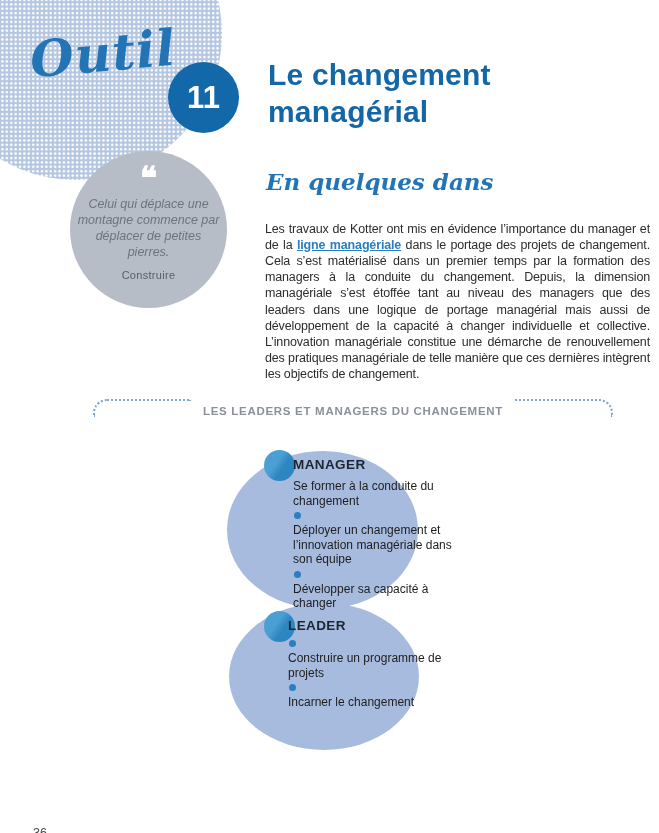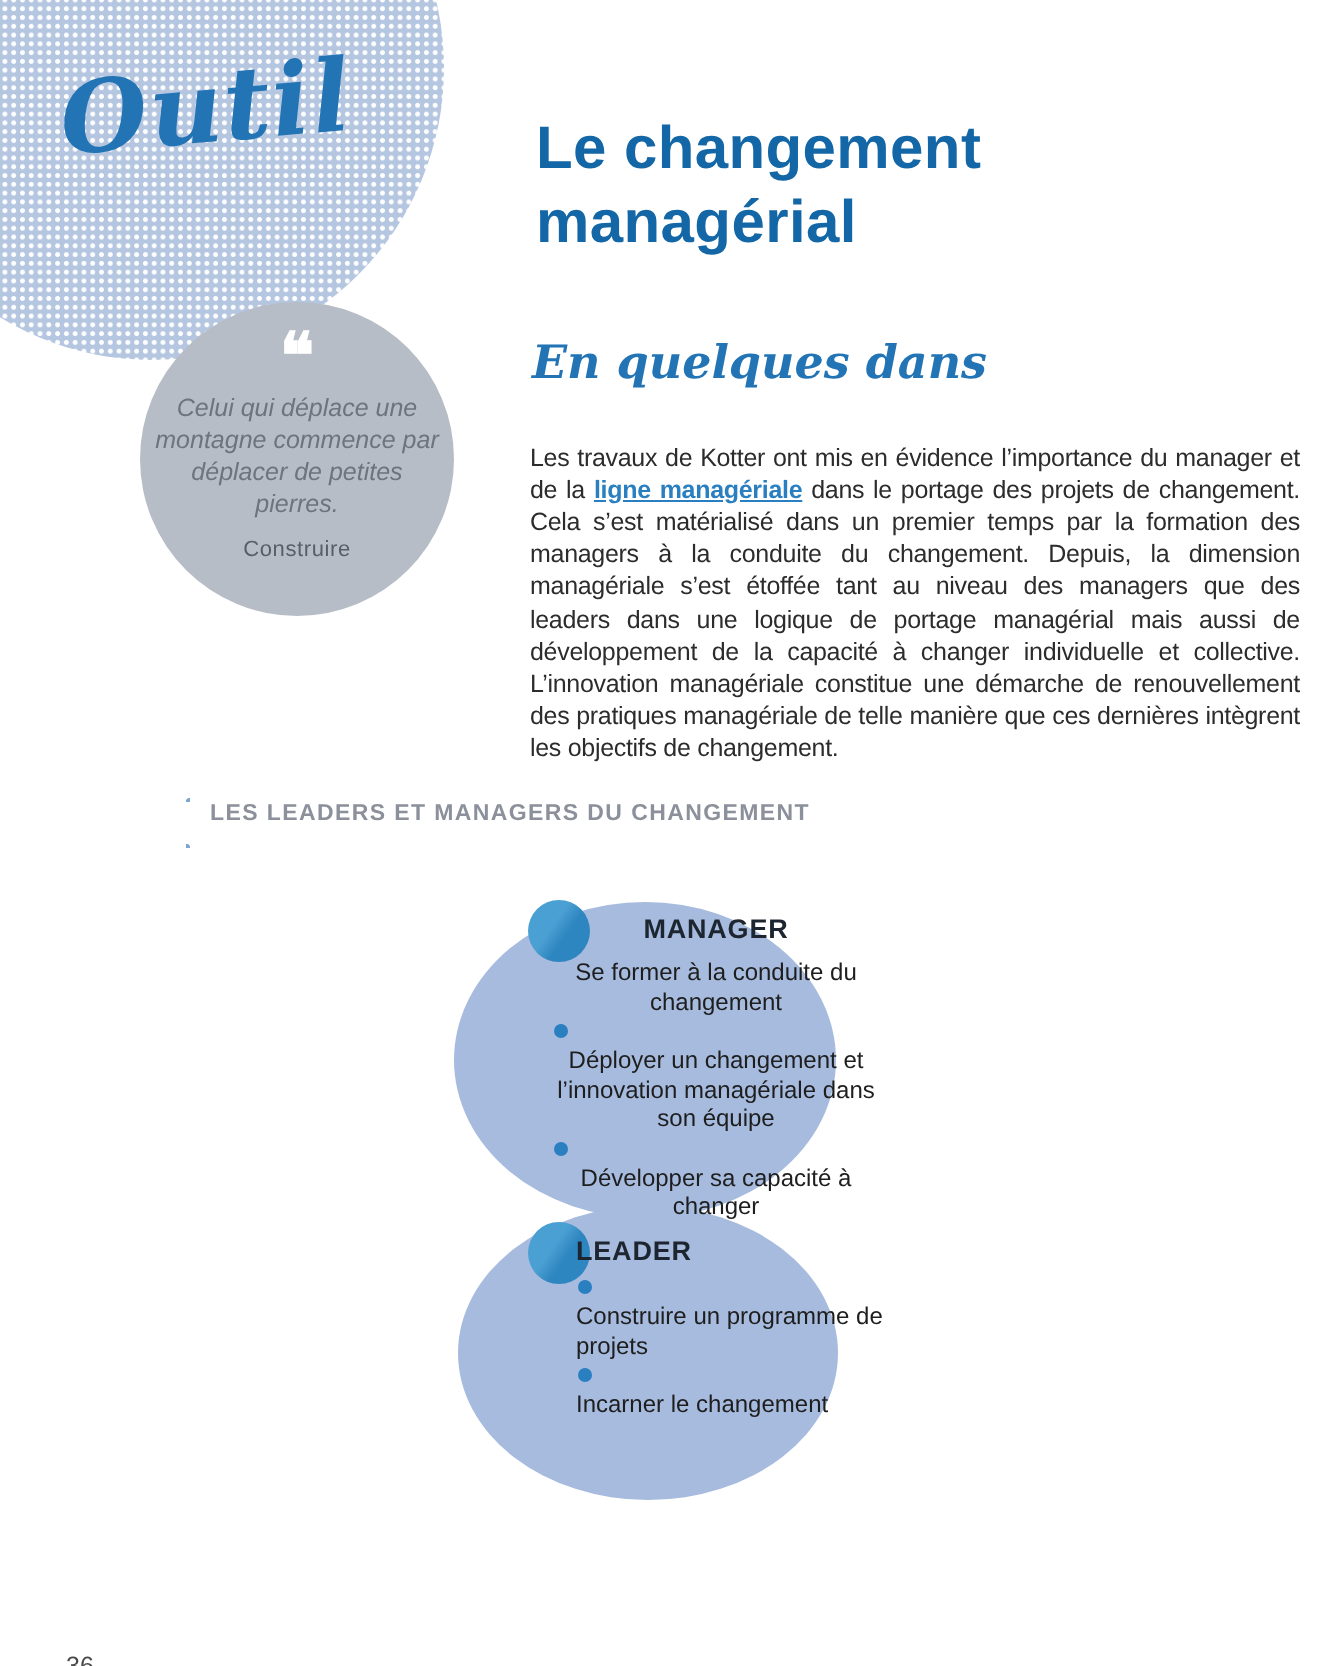--- a/index.html
+++ b/index.html
@@ -107,22 +107,21 @@
   .intro-text .highlight {
     color: #2a7fc0;
     font-weight: bold;
     text-decoration: underline;
   }
 
   .figure-header {
     left: 93px; top: 390px;
     width: 520px;
     display: flex;
-    align-items: flex-start;
-    flex-direction: column;
+    align-items: flex-end;
   }
   .seg { flex: 1; height: 16px; margin-top: 9px; border-top: 2px dotted #7ea6d2; }
   .seg-left  { border-left: 2px dotted #7ea6d2; border-top-left-radius: 14px; }
   .seg-right { border-right: 2px dotted #7ea6d2; border-top-right-radius: 14px; }
   .figure-title {
     font-size: 11.5px;
     font-weight: bold;
     color: #8b909b;
     letter-spacing: 0.7px;
     padding: 0 12px;
@@ -138,21 +137,21 @@
 
   .head-circle {
     width: 31px; height: 31px;
     border-radius: 50%;
     background: linear-gradient(125deg, #4ba0d3 40%, #2e86c0 60%);
   }
   .circle-manager { left: 264px; top: 450px; }
   .circle-leader  { left: 264px; top: 611px; }
 
   .group { width: 164px; }
-  .group-manager { left: 276px; top: 457px; text-align: center; }
+  .group-manager { left: 293px; top: 457px; }
   .group-leader  { left: 288px; top: 618px; }
   .group-label {
     font-size: 13.5px;
     font-weight: bold;
     color: #1d2630;
     letter-spacing: 0.4px;
     margin-bottom: 7px;
   }
   .group-item {
     font-size: 12px;
@@ -174,20 +173,23 @@
 </style>
 </head>
 <body>
 
 <div class="page">
 
   <div class="abs dotted-circle"></div>
 
   <div class="abs outil">Outil</div>
 
+  <div class="abs num-circle">
+    <span>11</span>
+  </div>
 
   <div class="abs page-title">
     <div>Le changement</div>
     <div>managérial</div>
   </div>
 
   <div class="abs quote-circle">
     <div class="quote-mark">❝</div>
     <div class="quote-text">Celui qui déplace une montagne commence par déplacer de petites pierres.</div>
     <div class="quote-author">Construire</div>

